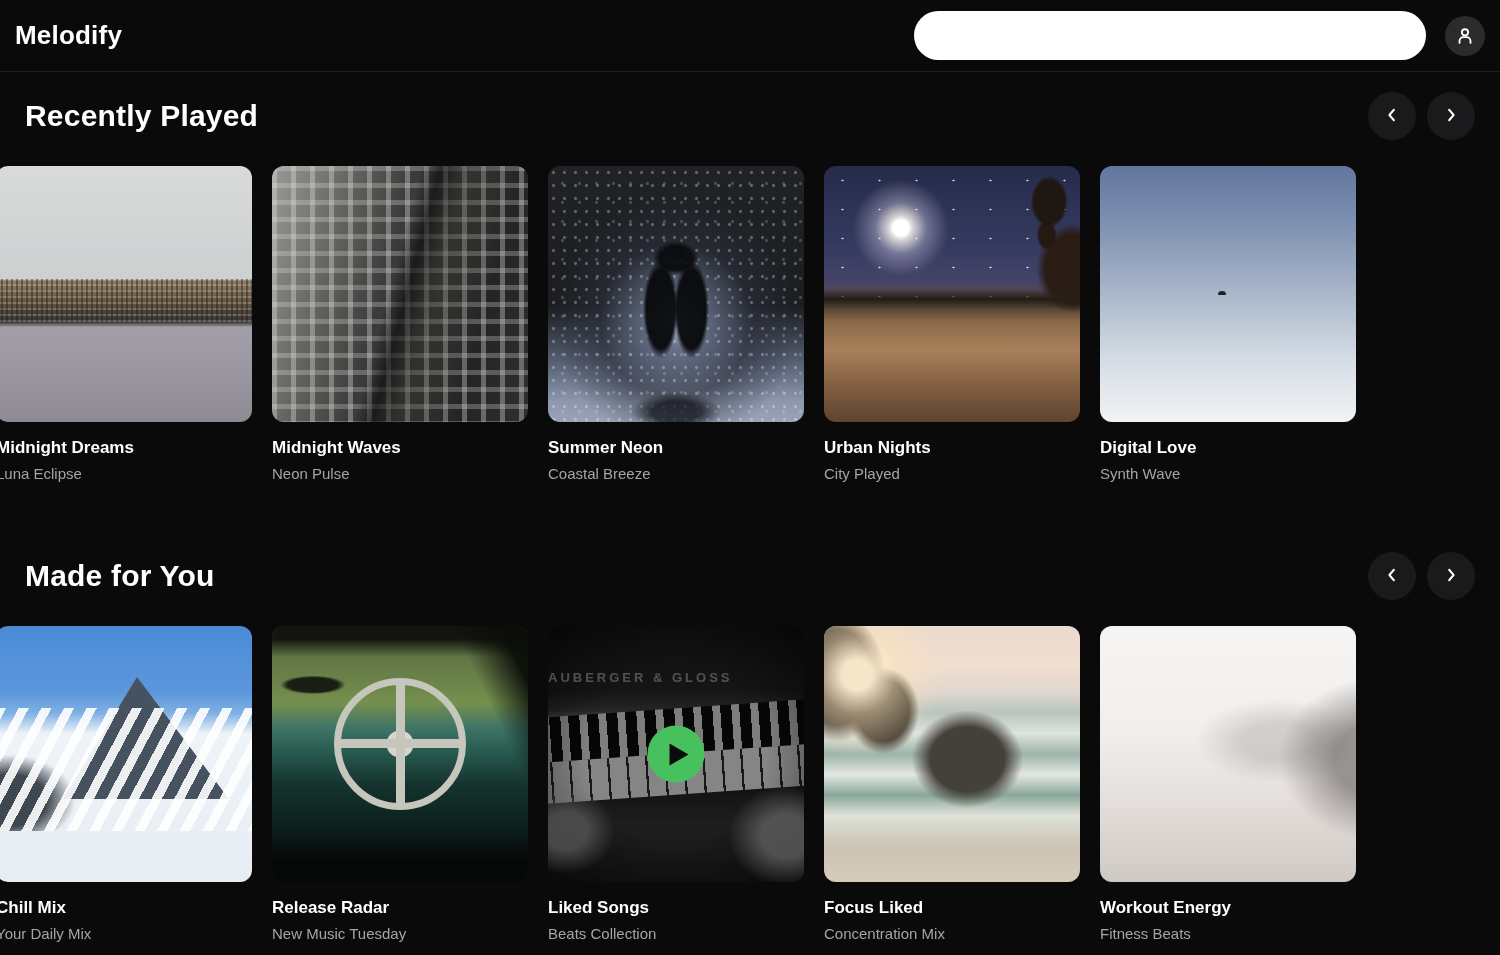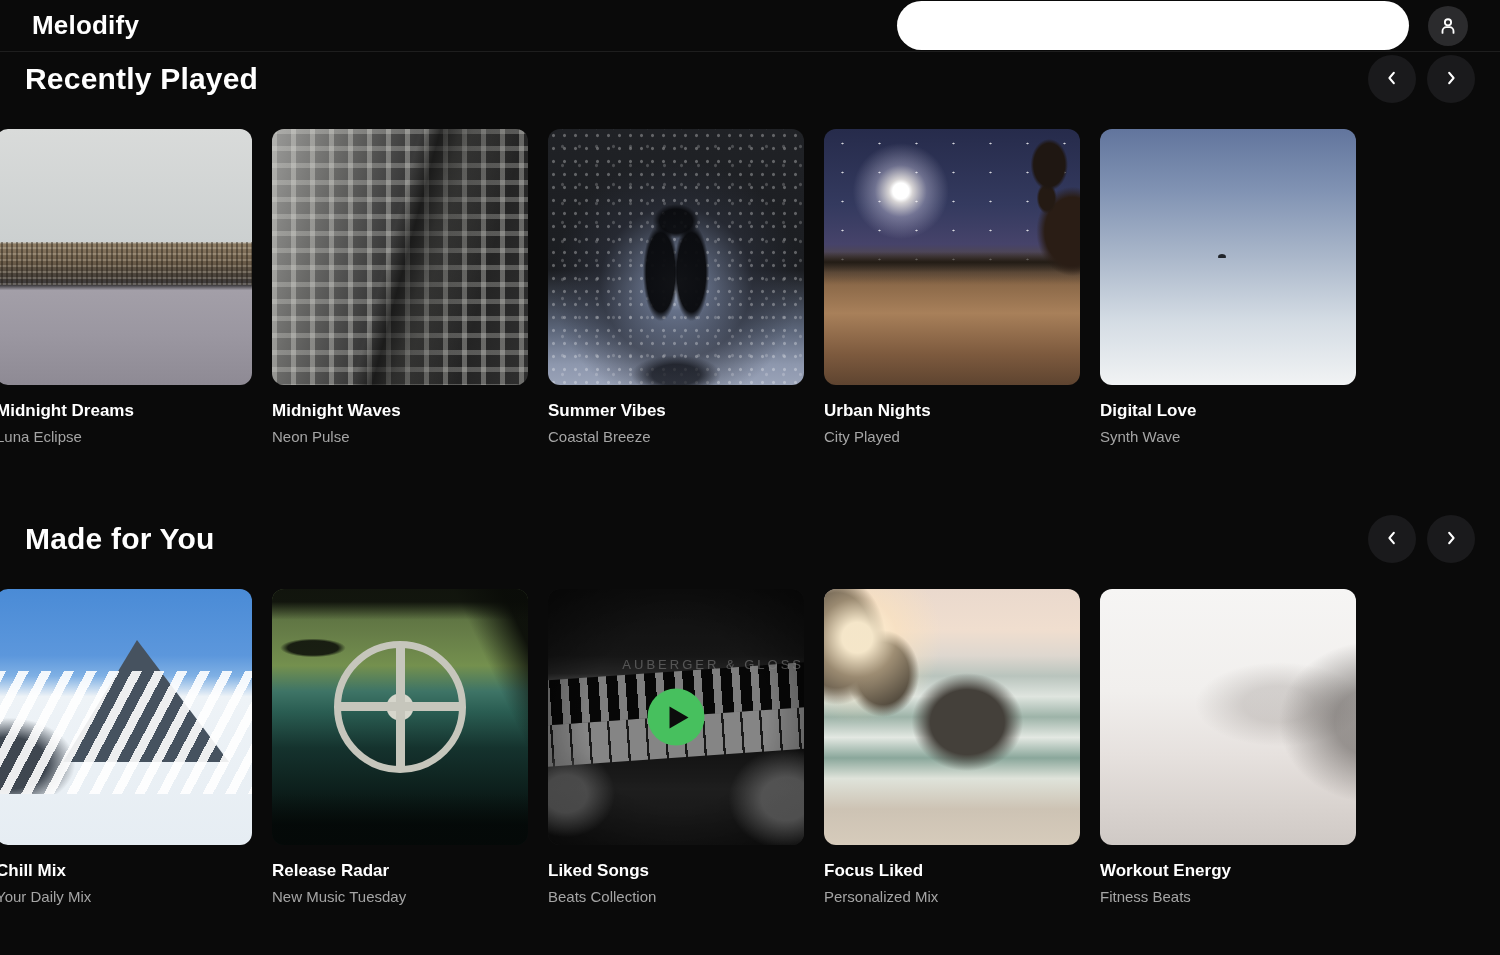--- a/index.html
+++ b/index.html
@@ -3,34 +3,34 @@
 <meta charset="utf-8">
 <style>
   * { margin:0; padding:0; box-sizing:border-box; }
   html,body { width:1500px; height:955px; overflow:hidden; }
   body {
     background:#0a0a0a; color:#fff;
     font-family:"Liberation Sans","DejaVu Sans",sans-serif;
   }
 
   
-  .header{ height:52px; display:flex; align-items:center; padding:0 32px;
+  .header{ height:72px; display:flex; align-items:center; padding:0 15px;
            border-bottom:1px solid #1e1e1e; }
   .logo{ font-size:26px; font-weight:bold; letter-spacing:.2px; cursor:pointer; }
   .header-spacer{ flex:1; }
   .search-pill{ width:512px; height:49px; border:none; outline:none;
     border-radius:25px; background:#fff; padding:0 22px; font-size:15px; color:#111; }
   .user-btn{ width:40px; height:40px; border-radius:50%; background:#2b2b2d;
     border:none; margin-left:19px; display:flex; align-items:center; justify-content:center;
     cursor:pointer; }
   .user-btn svg{ display:block; }
 
   
   .section-head{ display:flex; align-items:center; justify-content:space-between;
-    padding:0 25px; margin-top:3px; margin-bottom:26px; }
+    padding:0 25px; margin-top:20px; margin-bottom:26px; }
   .section-head.second{ margin-top:70px; }
   .section-title{ font-size:30px; font-weight:bold; letter-spacing:.2px; }
   .nav-btns{ display:flex; gap:11px; }
   .circle-btn{ width:48px; height:48px; border-radius:50%; background:#1a1a1c; border:none;
     display:flex; align-items:center; justify-content:center; cursor:pointer; }
 
   .cards{ display:flex; gap:20px; margin-left:-4px; }
   .card{ width:256px; flex:0 0 256px; cursor:pointer; }
   .card-title{ font-size:17px; font-weight:600; color:#fff; margin-top:16px;
     white-space:nowrap; }
@@ -134,22 +134,22 @@
   .a-piano{ background:linear-gradient(180deg,#1b1b1b 0%,#262626 26%,#404040 33%,#b9b9b9 40%,
     #a8a8a8 48%,#1f1f1f 62%,#343434 78%,#242424 100%); }
   .a-piano::before{ top:34%; bottom:36%; transform:rotate(-4deg) scale(1.12);
     background-image:repeating-linear-gradient(90deg,#0d0d0d 0 10px,#d9d9d9 10px 17px),
       repeating-linear-gradient(90deg,#e6e6e6 0 15px,#2a2a2a 15px 17px);
     background-size:100% 52%,100% 48%; background-position:0 0,0 100%; background-repeat:no-repeat; }
   .a-piano::after{ background:
     radial-gradient(ellipse 70px 62px at 7% 80%,rgba(185,185,185,.6) 30%,transparent 70%),
     radial-gradient(ellipse 82px 72px at 93% 82%,rgba(195,195,195,.65) 30%,transparent 70%),
     radial-gradient(ellipse at 50% 50%,transparent 50%,rgba(0,0,0,.55) 100%); }
-  .piano-brand{ position:absolute; top:17%; left:0; right:0; text-align:right; z-index:2;
-    font-size:13px; letter-spacing:3px; color:rgba(225,225,225,.55); font-weight:normal;margin-top:24px; }
+  .piano-brand{ position:absolute; top:17%; left:0; right:0; text-align:left; z-index:2;
+    font-size:13px; letter-spacing:3px; color:rgba(225,225,225,.55); font-weight:bold; }
   .dim{ position:absolute; inset:0; background:rgba(0,0,0,.42); z-index:3; }
   .play-btn{ position:absolute; left:50%; top:50%; transform:translate(-50%,-50%);
     width:57px; height:57px; border-radius:50%; border:none; background:#47c05e; z-index:4;
     display:flex; align-items:center; justify-content:center; cursor:pointer; }
   .play-tri{ width:0; height:0; border-left:19px solid #0c0c0c;
     border-top:11px solid transparent; border-bottom:11px solid transparent; margin-left:6px; }
 
   .a-seacliff{ background:linear-gradient(180deg,#ead9cd 0%,#f0decf 16%,#ded7cf 26%,#b9c4bd 34%,
     #dfe5df 42%,#9db3a8 50%,#e3e8e2 58%,#8aa79b 66%,#dfe3da 74%,#cdc3b4 86%,#d6cbbb 100%); }
   .a-seacliff::before{ background:
@@ -208,21 +208,21 @@
       <div class="card-title">Midnight Dreams</div>
       <div class="card-sub">Luna Eclipse</div>
     </div>
     <div class="card">
       <div class="art a-buildings"></div>
       <div class="card-title">Midnight Waves</div>
       <div class="card-sub">Neon Pulse</div>
     </div>
     <div class="card">
       <div class="art a-rainkiss"></div>
-      <div class="card-title">Summer Vibes</div>
+      <div class="card-title">Summer Neon</div>
       <div class="card-sub">Coastal Breeze</div>
     </div>
     <div class="card">
       <div class="art a-desert"></div>
       <div class="card-title">Urban Nights</div>
       <div class="card-sub">City Played</div>
     </div>
     <div class="card">
       <div class="art a-palesky"></div>
       <div class="card-title">Digital Love</div>
@@ -270,21 +270,21 @@
         <button class="play-btn">
           <span class="play-tri"></span>
         </button>
       </div>
       <div class="card-title">Liked Songs</div>
       <div class="card-sub">Beats Collection</div>
     </div>
     <div class="card">
       <div class="art a-seacliff"></div>
       <div class="card-title">Focus Liked</div>
-      <div class="card-sub">Personalized Mix</div>
+      <div class="card-sub">Concentration Mix</div>
     </div>
     <div class="card">
       <div class="art a-fog"></div>
       <div class="card-title">Workout Energy</div>
       <div class="card-sub">Fitness Beats</div>
     </div>
   </div>
 </div>
 
 </body></html>

